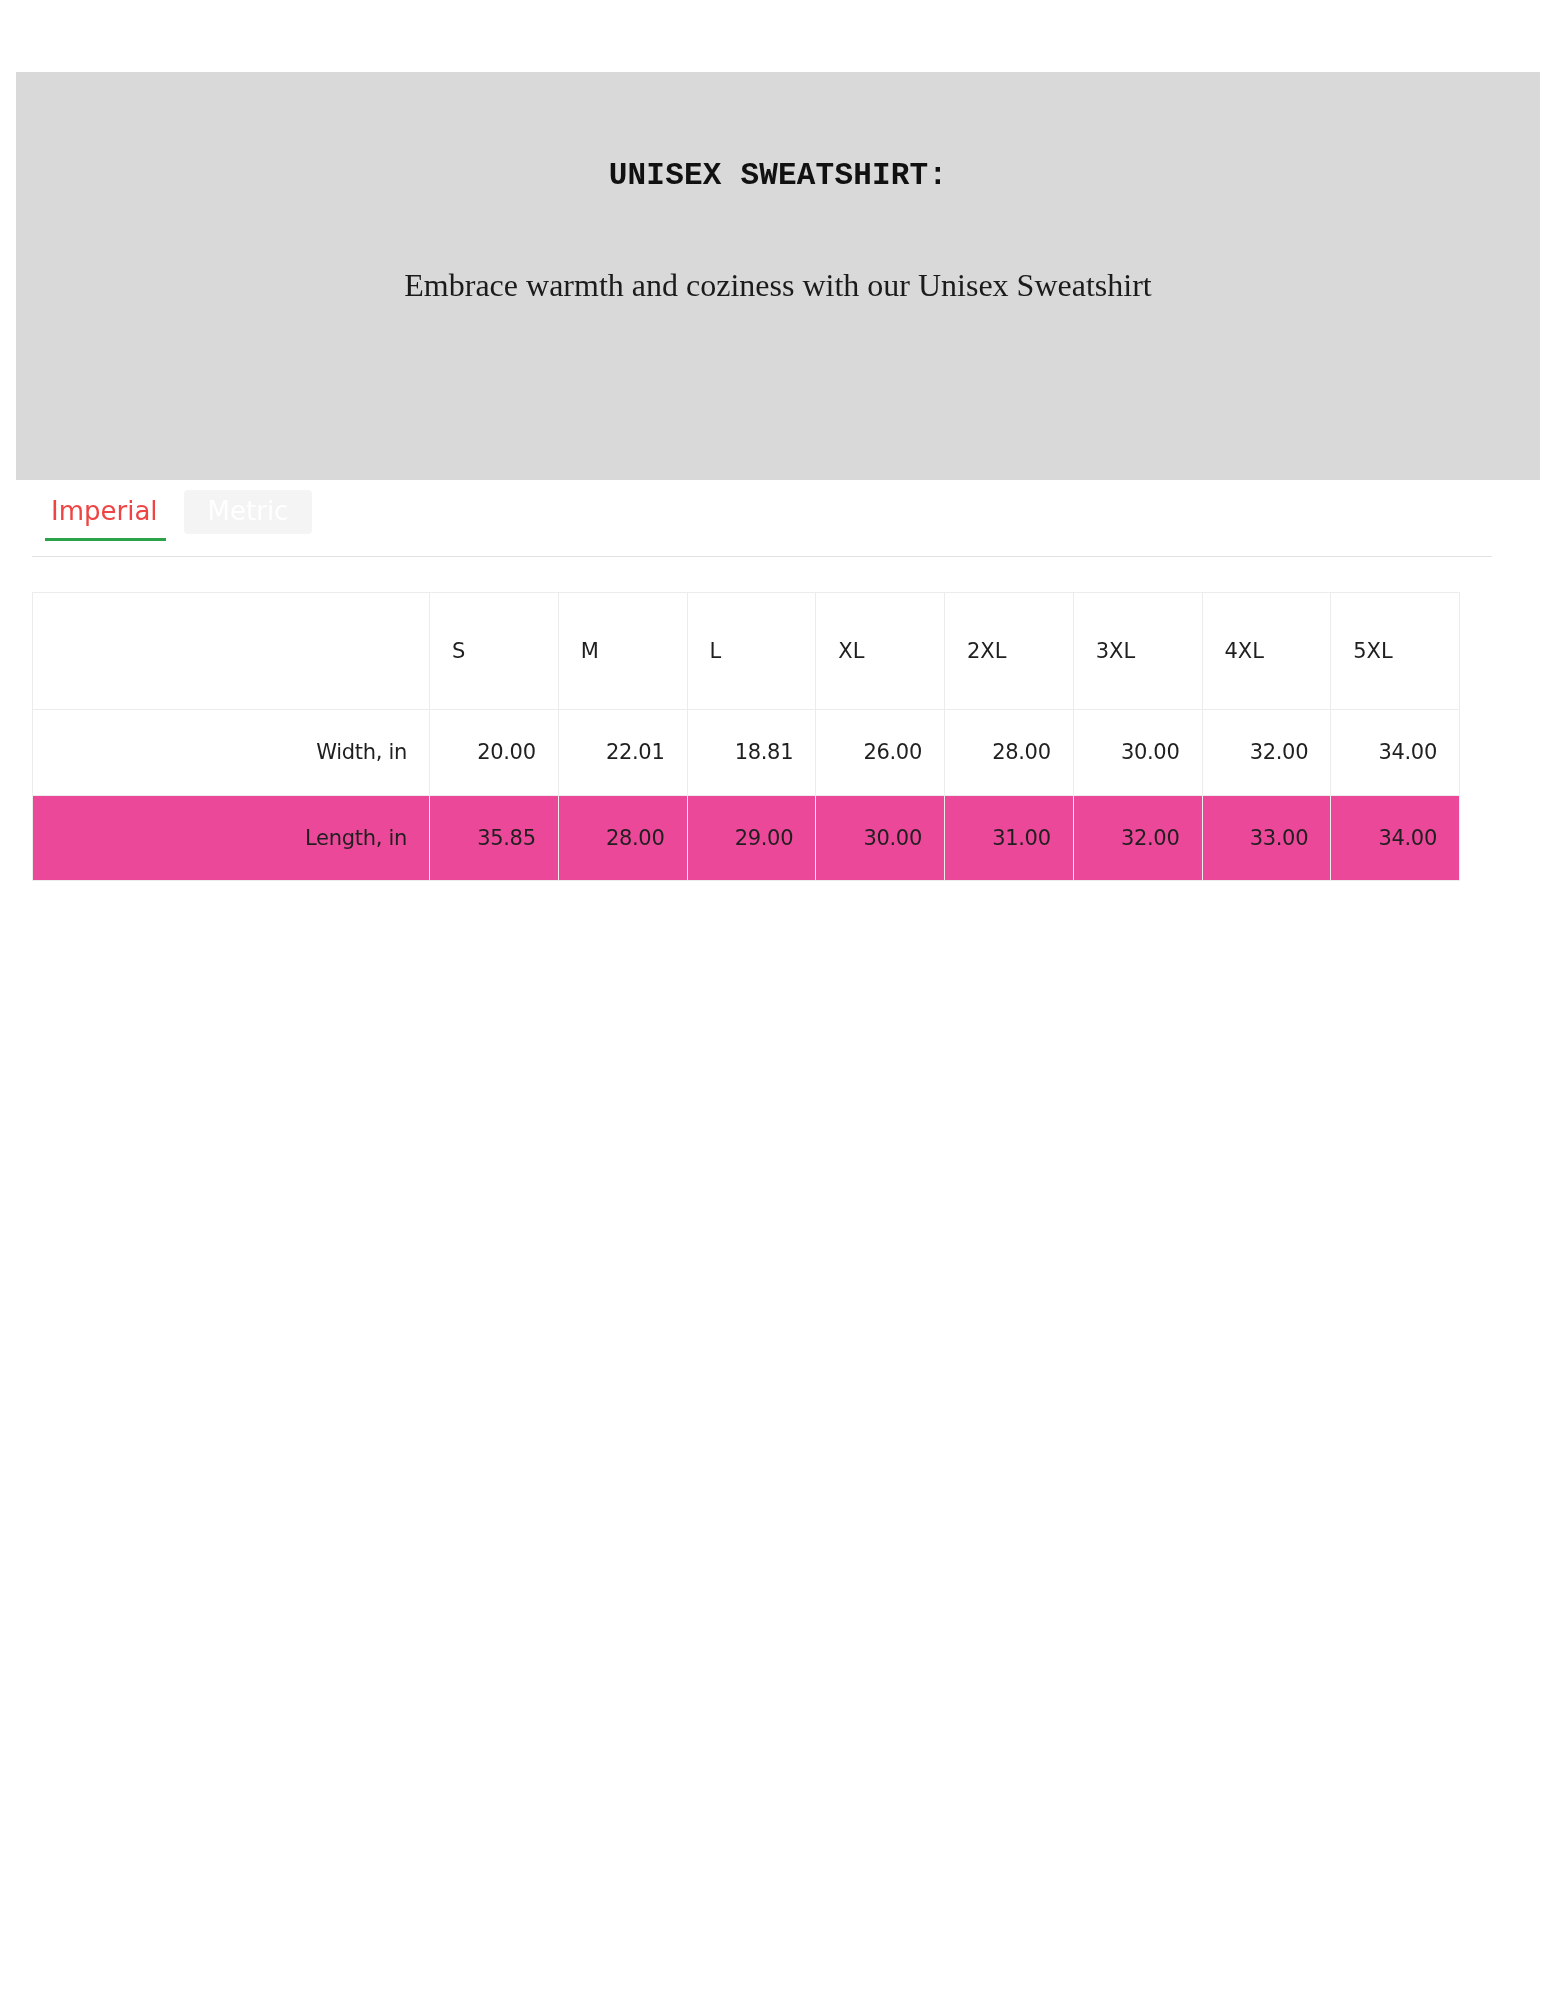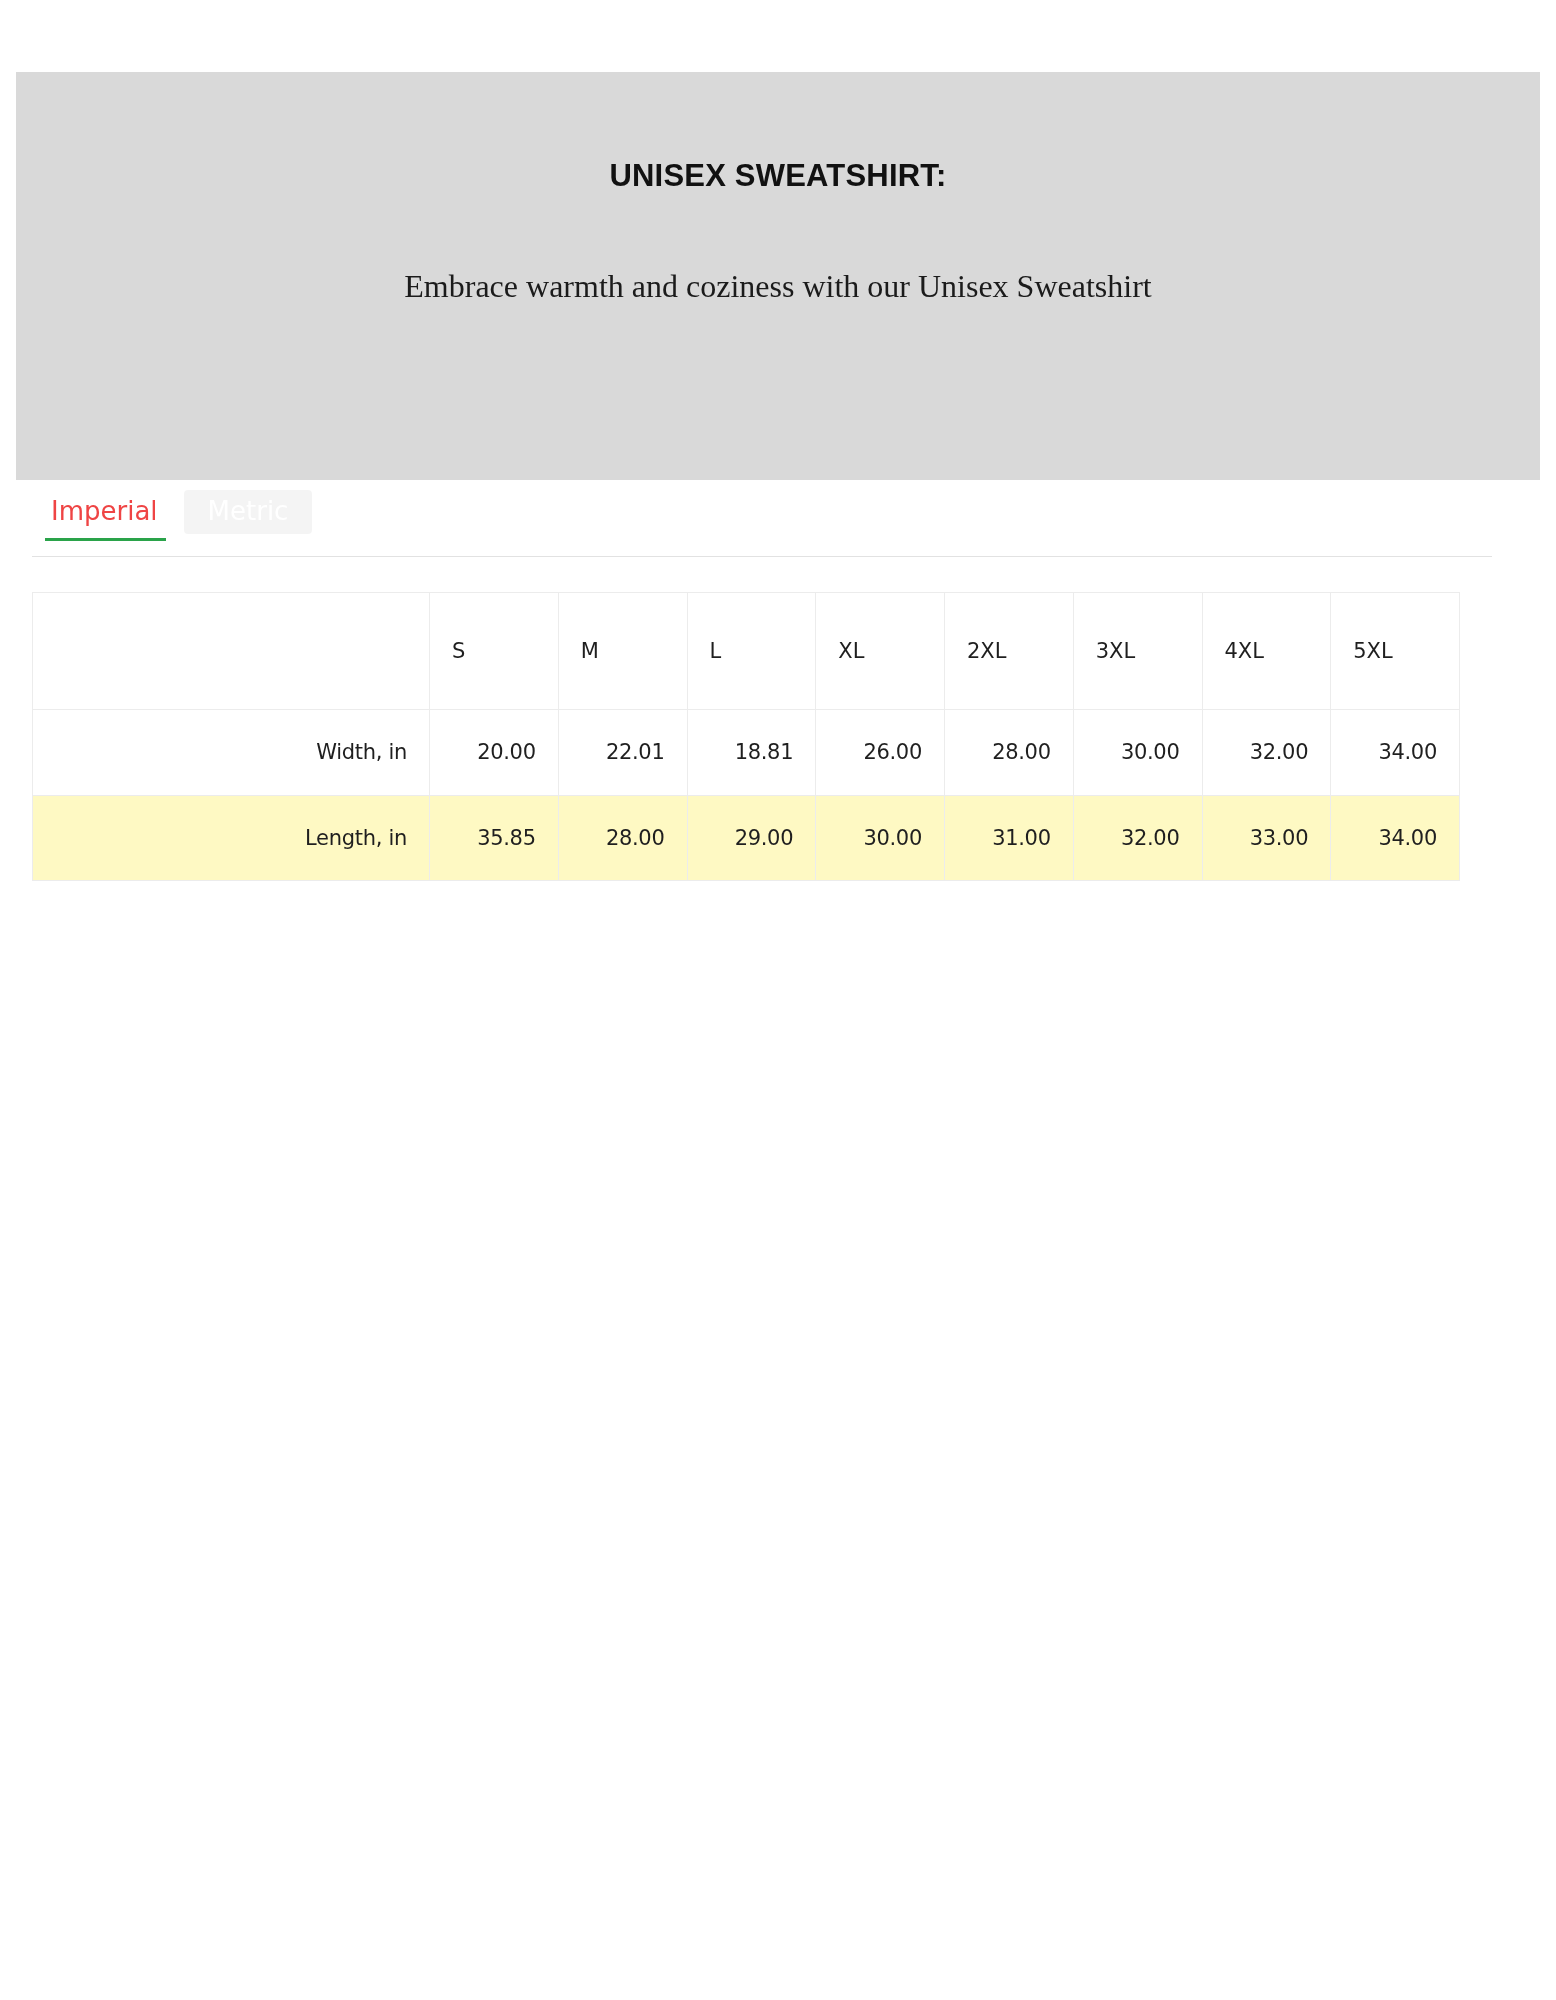--- a/index.html
+++ b/index.html
@@ -34,20 +34,21 @@
     width: 1524px;
     height: 408px;
     padding-top: 86px;
   }
   .panel-title {
     text-align: center;
     font-size: 31px;
     font-weight: bold;
     color: #111111;
     letter-spacing: 0.2px;
+    font-family: Liberation Mono, monospace;
   }
   .panel-sub {
     text-align: center;
     font-size: 32px;
     font-weight: normal;
     color: #1b1b1b;
     margin-top: 72px;
     padding: 0 60px;
     line-height: 1.3;
     font-family: Liberation Serif, serif;
@@ -122,21 +123,21 @@
   }
   table.size-table tbody td {
     font-size: 21px;
     padding: 26px 22px;
     vertical-align: middle;
     background: #ffffff;
     letter-spacing: -0.3px;
     text-align: right;
   }
   table.size-table tbody tr.alt td {
-    background: #fef9c3;
+    background: #ec4899;
   }
   table.size-table tbody td.rowhead {
     width: 352px;
     line-height: 1.55;
   }
   table.size-table tbody tr.tall td {
     height: 110px;
   }
 
   

